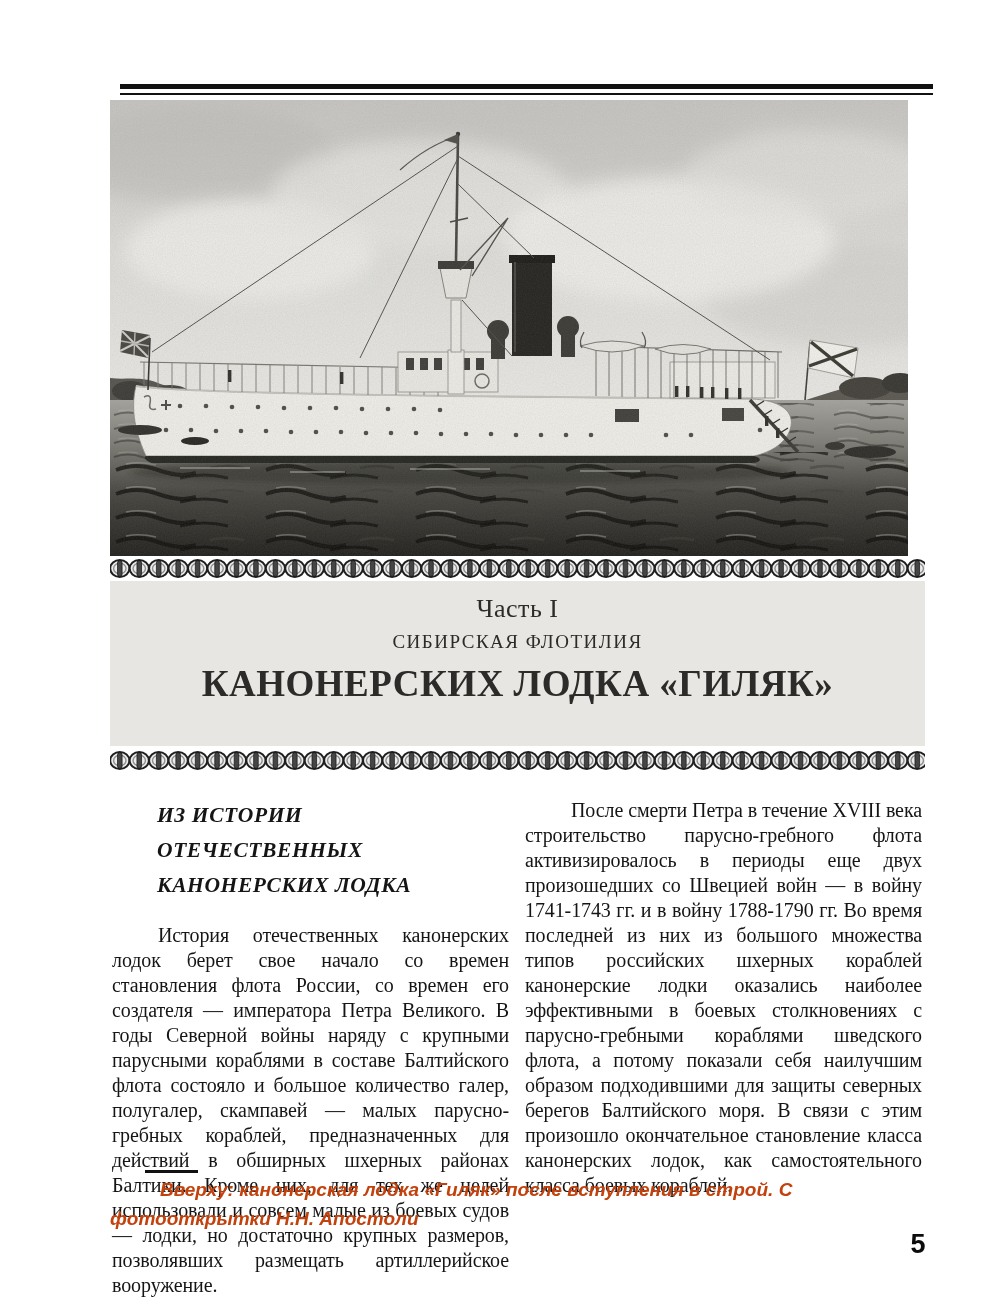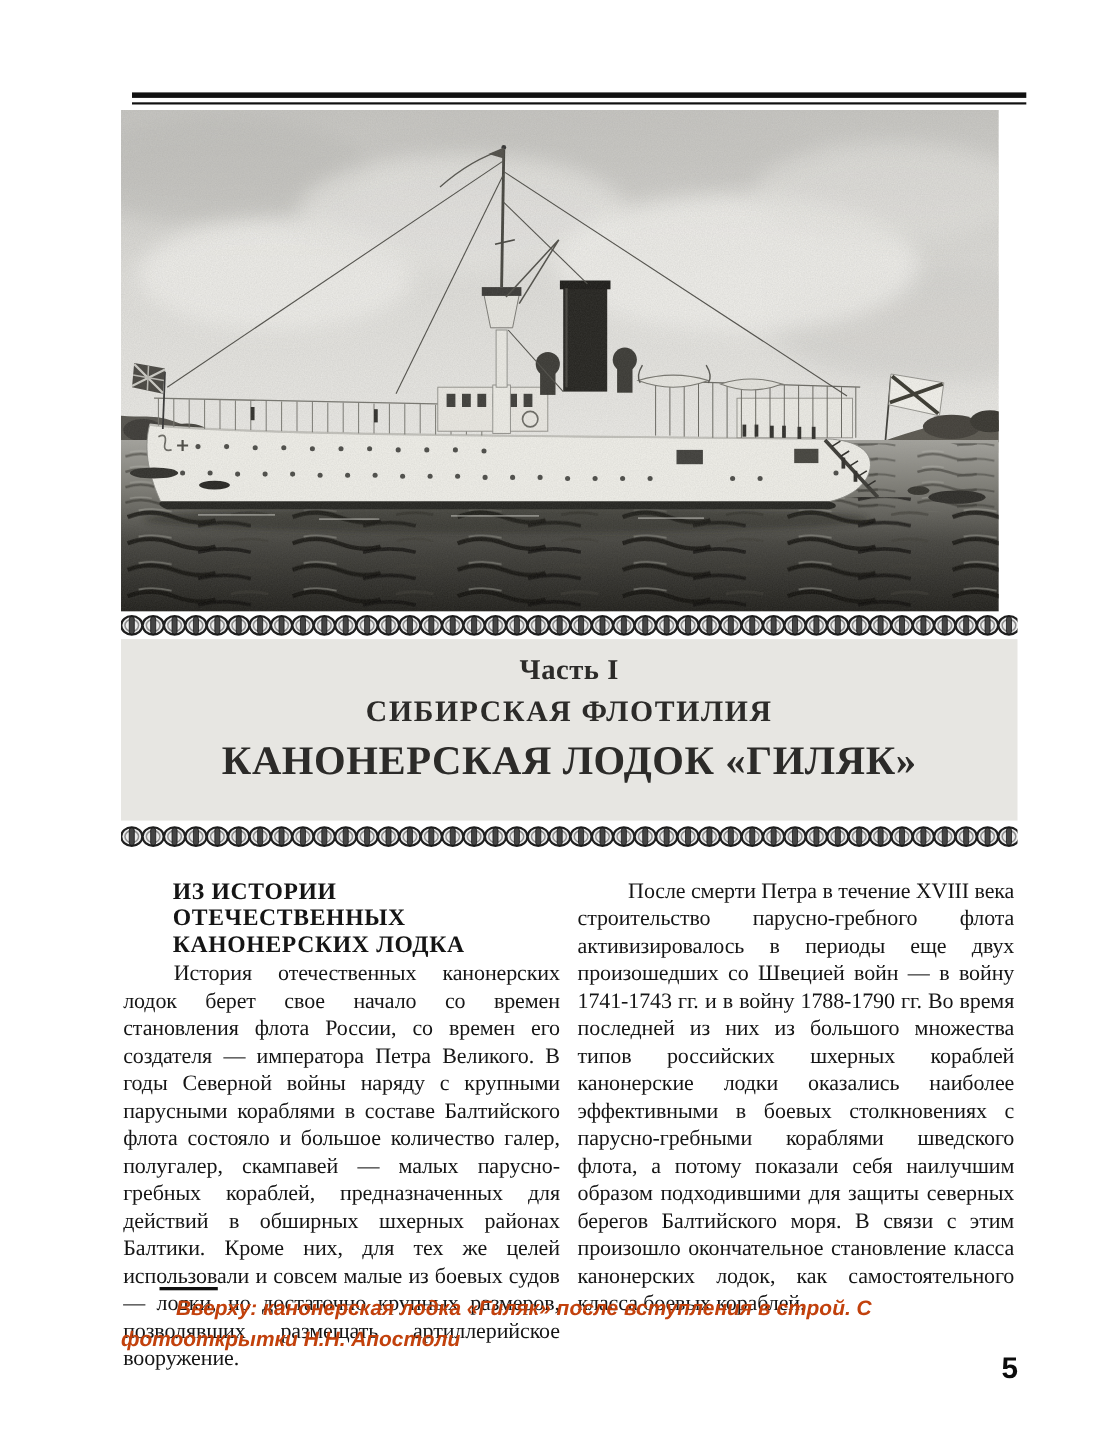--- a/index.html
+++ b/index.html
@@ -23,34 +23,34 @@
   .chain{position:absolute;left:110px;width:815px;height:21px;}
   .chain-top{top:558px;}
   .chain-bottom{top:750px;}
   .chain svg{display:block;width:815px;height:21px;}
 
   
   .title-block{
     position:absolute;left:110px;top:581px;width:815px;height:165px;
     background:#e7e6e2;text-align:center;color:#2c2b29;
   }
-  .title-part{margin-top:13px;font-size:26px;font-weight:bold;letter-spacing:.5px;}
-  .title-flotilla{margin-top:7px;font-size:27px;font-weight:bold;letter-spacing:1.5px;}
+  .title-part{margin-top:13px;font-size:26px;font-weight:normal;letter-spacing:.5px;}
+  .title-flotilla{margin-top:7px;font-size:19px;font-weight:normal;letter-spacing:1.5px;}
   .title-main{margin-top:9px;font-size:37px;font-weight:bold;letter-spacing:.5px;}
   .title-years{margin-top:7px;font-size:25px;font-weight:bold;letter-spacing:.5px;}
 
   
   .columns{
     position:absolute;left:112px;top:798px;width:810px;
     display:flex;gap:16px;
   }
   .col{width:397px;}
   .article-heading{
-    font-weight:bold;font-size:21.5px;line-height:24px;
-    padding-left:45px;letter-spacing:.6px;margin-bottom:3px;
+    font-weight:bold;font-size:21.5px;line-height:35px;
+    padding-left:45px;letter-spacing:.6px;margin-bottom:20px;font-style:italic;
   }
   .para{
     font-size:20px;line-height:25px;text-align:justify;
     text-indent:46px;letter-spacing:-0.1px;
   }
 
   
   .caption{
     position:absolute;left:110px;top:1168px;width:792px;
     font-family:"Liberation Sans","DejaVu Sans",sans-serif;
@@ -422,21 +422,21 @@
         <rect x="785.5" y="2.6" width="4.6" height="15.8" rx="2.2" fill="#454545" stroke="#111" stroke-width="0.7"></rect>
         <ellipse cx="807.2499999999999" cy="10.5" rx="9.6" ry="8.4" fill="#ececec" stroke="#1f1f1f" stroke-width="2"></ellipse>
         <ellipse cx="807.2499999999999" cy="10.5" rx="6.2" ry="5.4" fill="none" stroke="#8f8f8f" stroke-width="1.4"></ellipse>
         <rect x="804.9499999999999" y="2.6" width="4.6" height="15.8" rx="2.2" fill="#454545" stroke="#111" stroke-width="0.7"></rect>
       </svg>
   </div>
 
   <div class="title-block">
     <div class="title-part">Часть I</div>
     <div class="title-flotilla">СИБИРСКАЯ ФЛОТИЛИЯ</div>
-    <div class="title-main">КАНОНЕРСКАЯ ЛОДОК «ГИЛЯК»</div>
+    <div class="title-main">КАНОНЕРСКИХ ЛОДКА «ГИЛЯК»</div>
   </div>
 
   <div class="chain chain-bottom">
     <svg class="chain-svg" viewBox="0 0 815 21">
         <ellipse cx="9.8" cy="10.5" rx="9.6" ry="8.4" fill="#ececec" stroke="#1f1f1f" stroke-width="2"></ellipse>
         <ellipse cx="9.8" cy="10.5" rx="6.2" ry="5.4" fill="none" stroke="#8f8f8f" stroke-width="1.4"></ellipse>
         <rect x="7.500000000000001" y="2.6" width="4.6" height="15.8" rx="2.2" fill="#454545" stroke="#111" stroke-width="0.7"></rect>
         <ellipse cx="29.25" cy="10.5" rx="9.6" ry="8.4" fill="#ececec" stroke="#1f1f1f" stroke-width="2"></ellipse>
         <ellipse cx="29.25" cy="10.5" rx="6.2" ry="5.4" fill="none" stroke="#8f8f8f" stroke-width="1.4"></ellipse>
         <rect x="26.95" y="2.6" width="4.6" height="15.8" rx="2.2" fill="#454545" stroke="#111" stroke-width="0.7"></rect>

